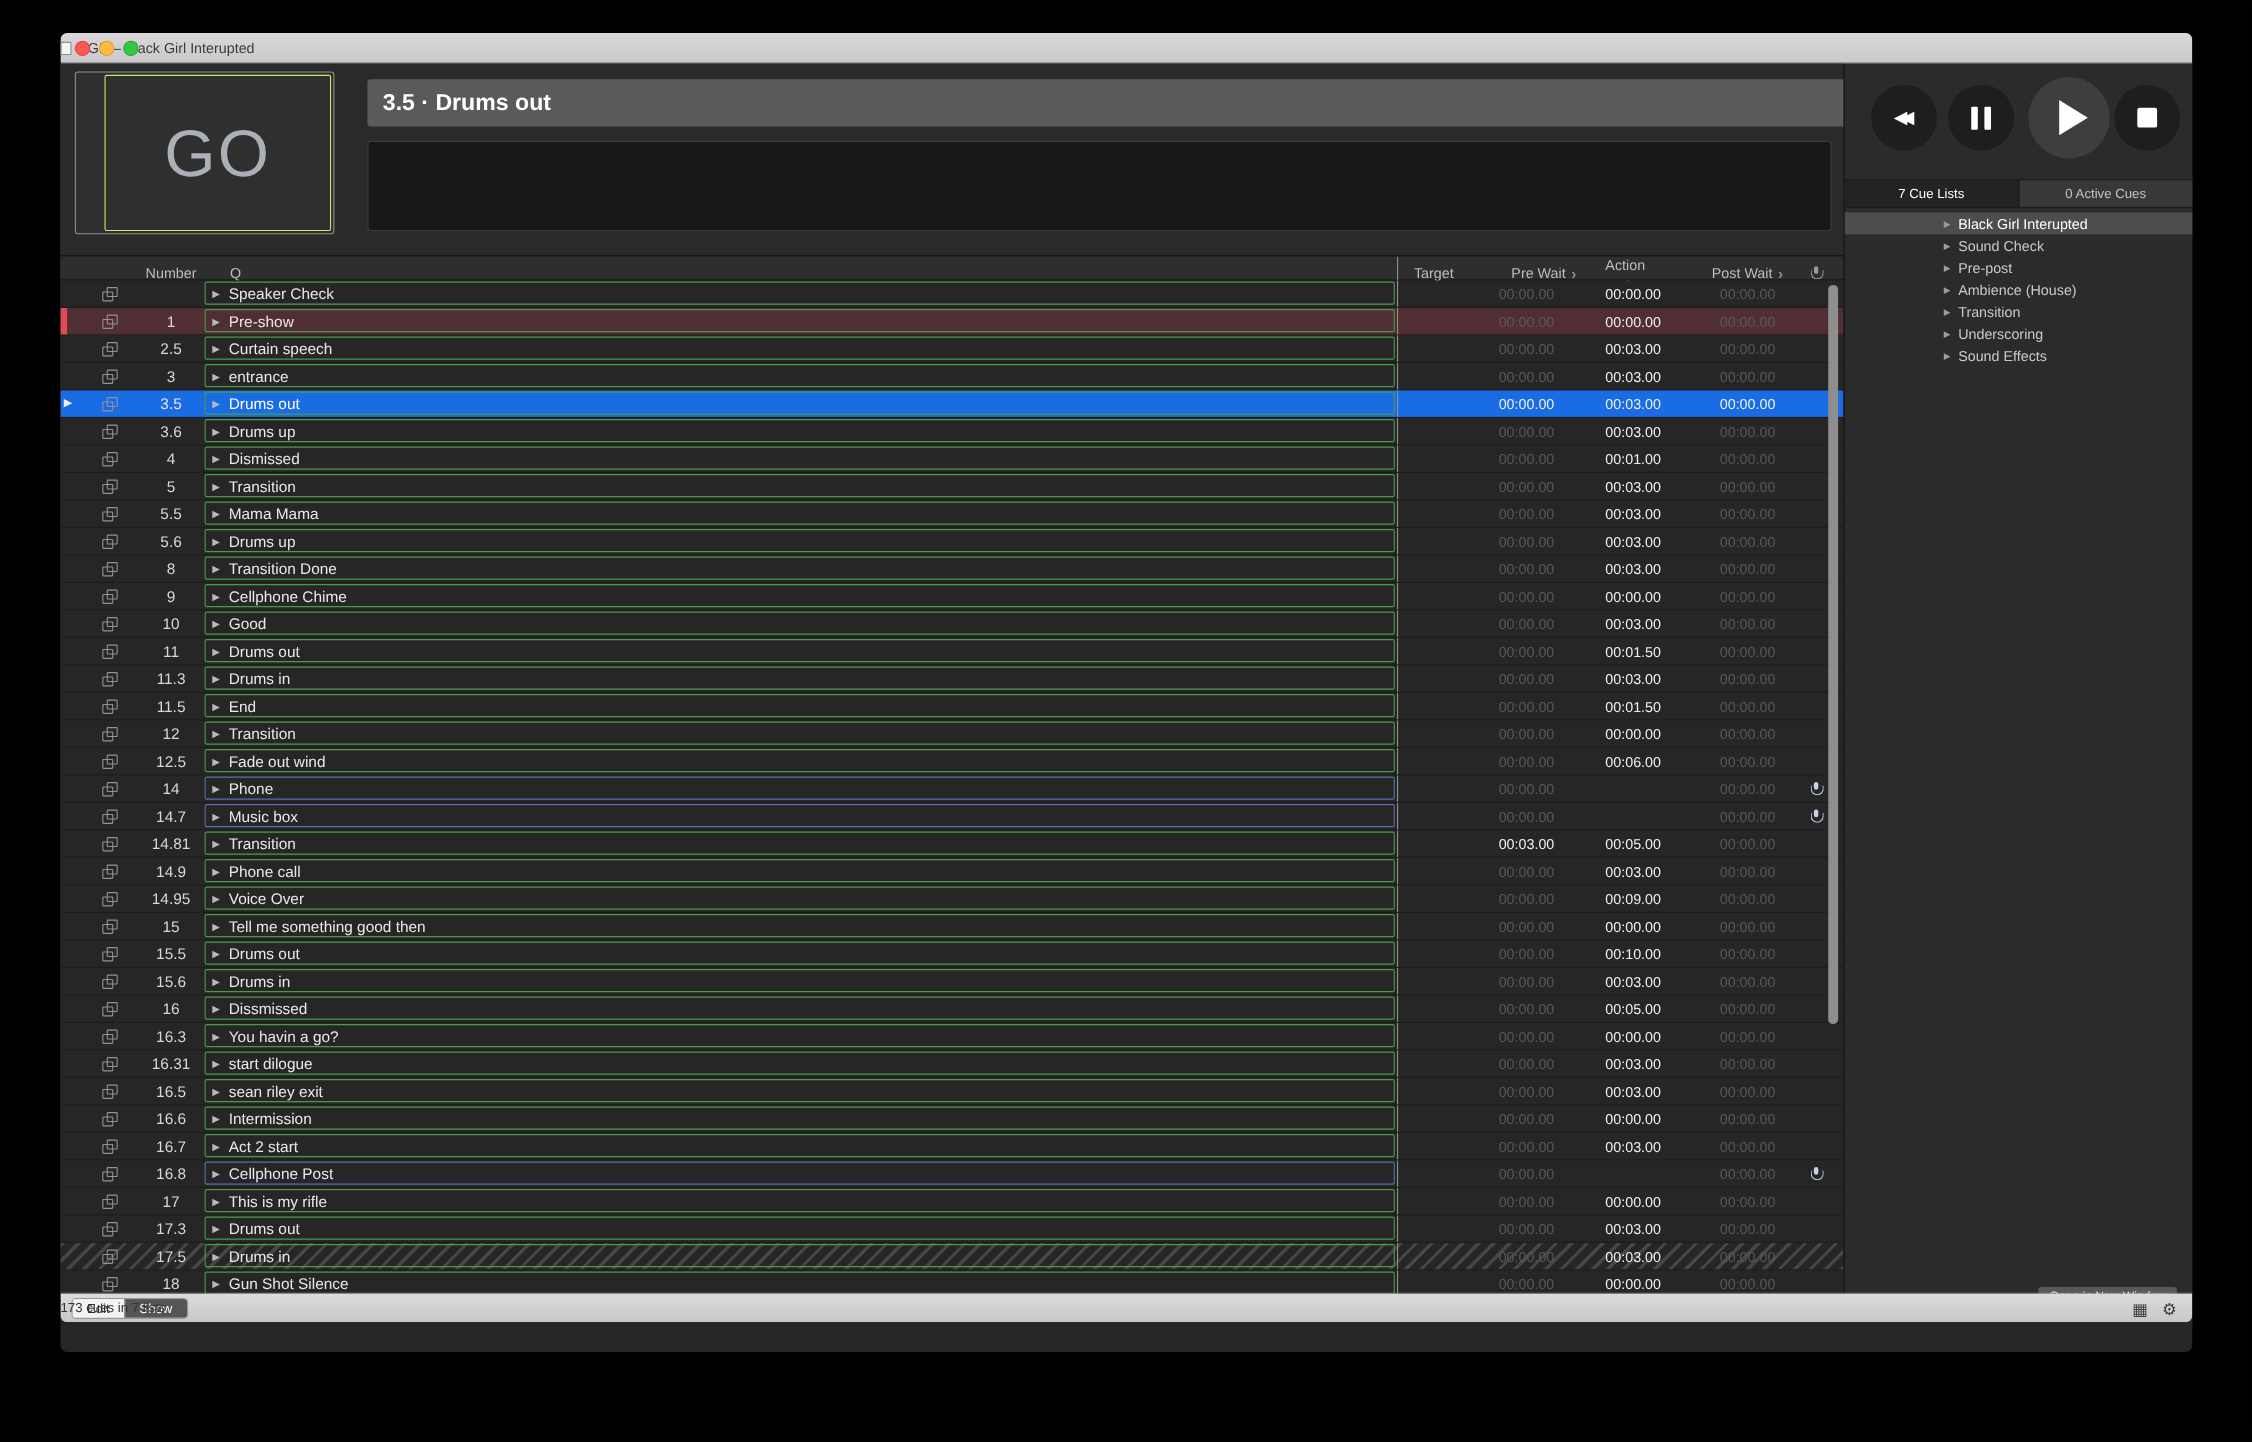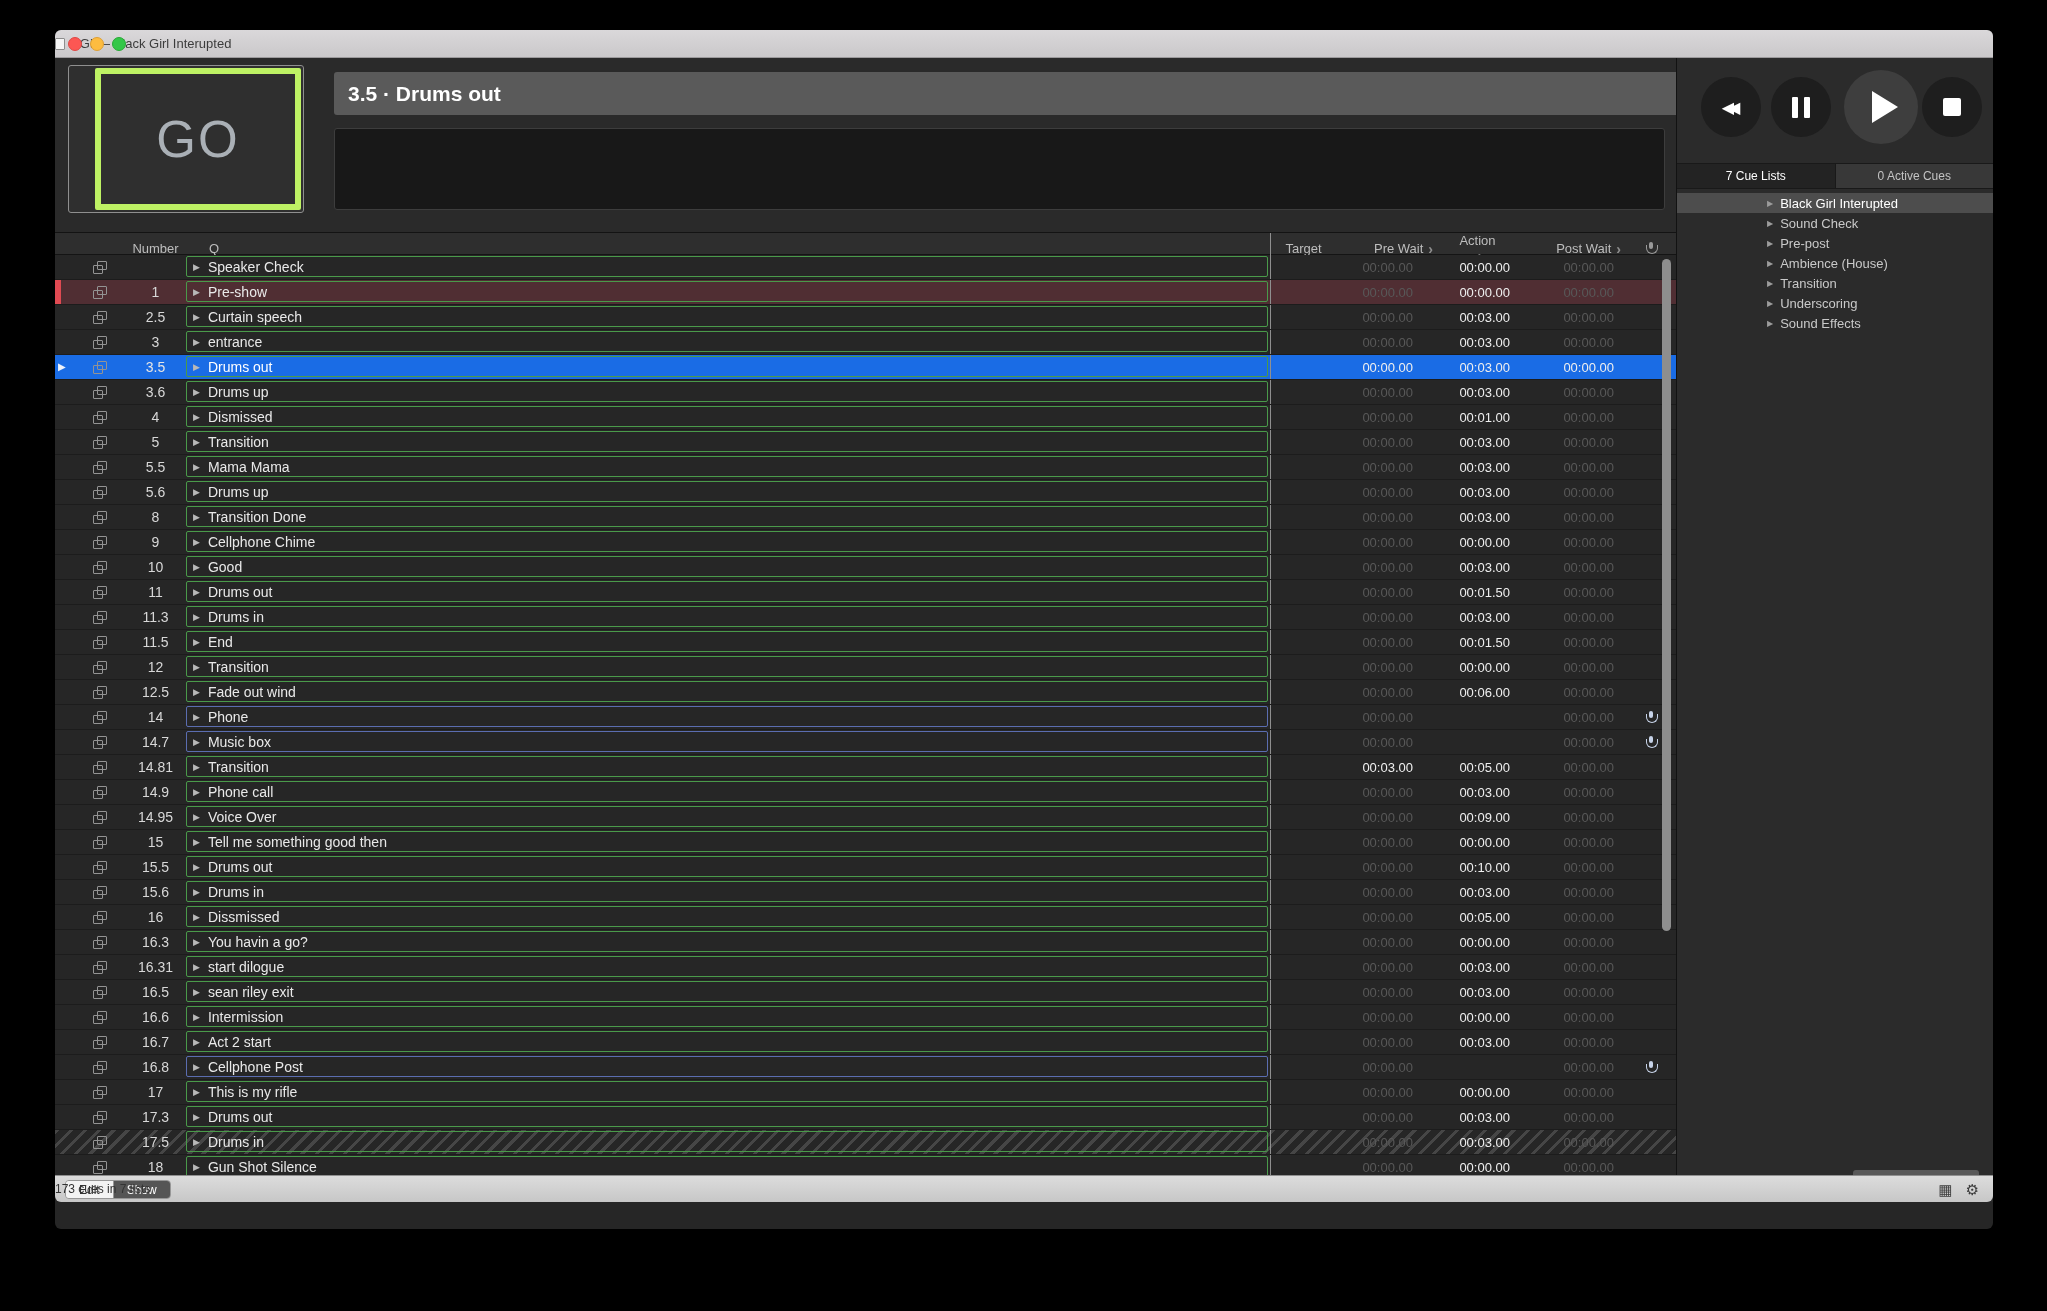--- a/index.html
+++ b/index.html
@@ -17,21 +17,21 @@
   .light.green { background:#33c748; border:1px solid #27aa35; }
   .title-text { line-height:27px; font-size:13px; color:#3c3c3c; }
   .doc-ic { display:inline-block; width:10px; height:12px; background:#f5f5f5; border:1px solid #8d8d8d; border-radius:1px; margin-right:6px; vertical-align:-2px; }
 
   .content { position:absolute; top:28px; bottom:27px; left:0; right:0; }
 
   
   .left-pane { position:absolute; left:0; top:0; bottom:0; width:1621px; background:#262626; }
   .top-section { position:relative; height:175px; background:#2a2a2a; border-bottom:1px solid #131313; }
   .go-btn { position:absolute; left:13px; top:7px; width:236px; height:148px; border:1px solid #8f8f8f; border-radius:3px; background:#2f2f2f; cursor:pointer; }
-  .go-inner { position:absolute; inset:2px; border:6px solid #bef264; border-radius:2px; display:flex; align-items:center; justify-content:center; font-size:51px; letter-spacing:2px; color:#aab0b6;margin-left:24px; }
+  .go-inner { position:absolute; inset:2px; border:1px solid #bef264; border-radius:2px; display:flex; align-items:center; justify-content:center; font-size:60px; letter-spacing:2px; color:#aab0b6;margin-left:24px; }
   .cue-title-bar { position:absolute; left:279px; top:14px; width:1420px; height:43px; background:#5a5a5a; border-radius:3px; color:#fff; font-size:21px; font-weight:bold; line-height:43px; padding-left:14px; }
   .notes-box { position:absolute; left:279px; top:70px; width:1331px; height:82px; background:#181818; border:1px solid #3d3d3d; border-radius:3px; }
 
   
   .tbl-header { display:grid; grid-template-columns:var(--cols); height:22px; background:#2e2e2e; border-bottom:1px solid #141414; color:#bdbdbd; font-size:13px; }
   .h { display:flex; align-items:center; }
   .h-num { justify-content:center; }
   .h-q { padding-left:25px; }
   .h-target { justify-content:center; border-left:1px solid #8f8f8f; }
   .h-pre { justify-content:flex-end; padding-right:10px; }

